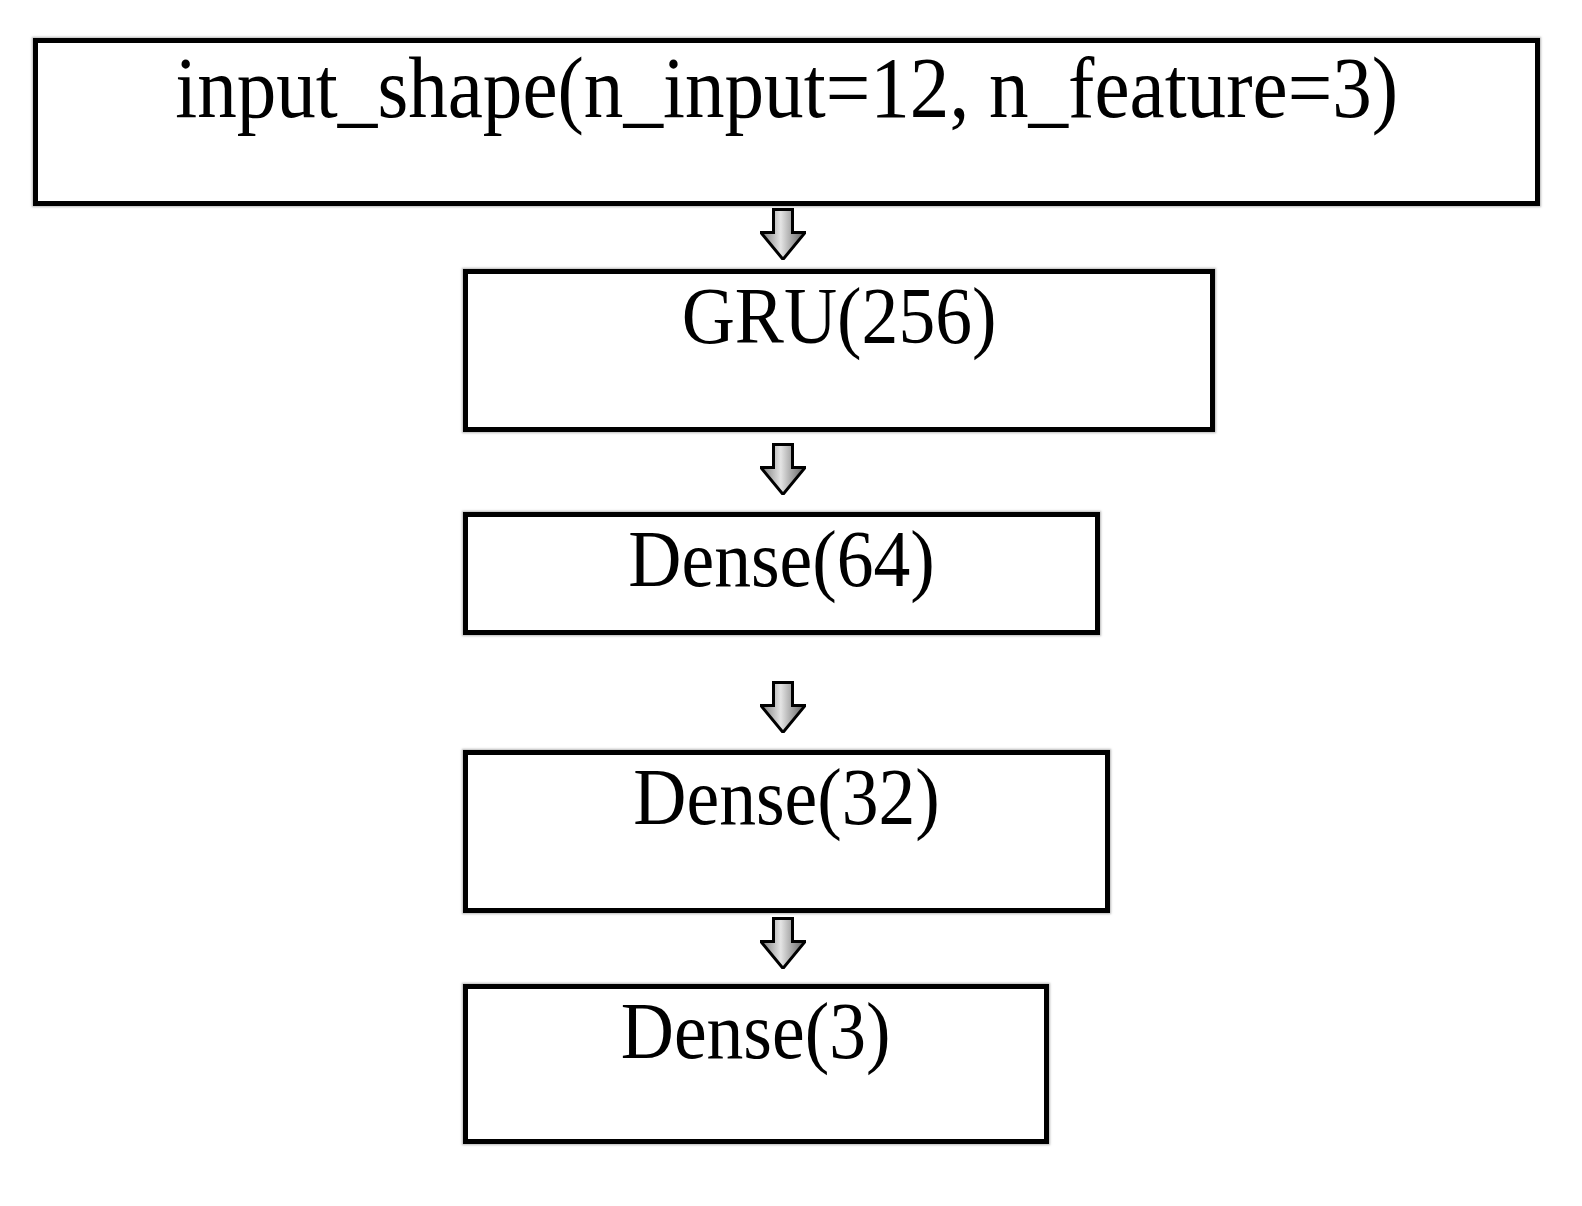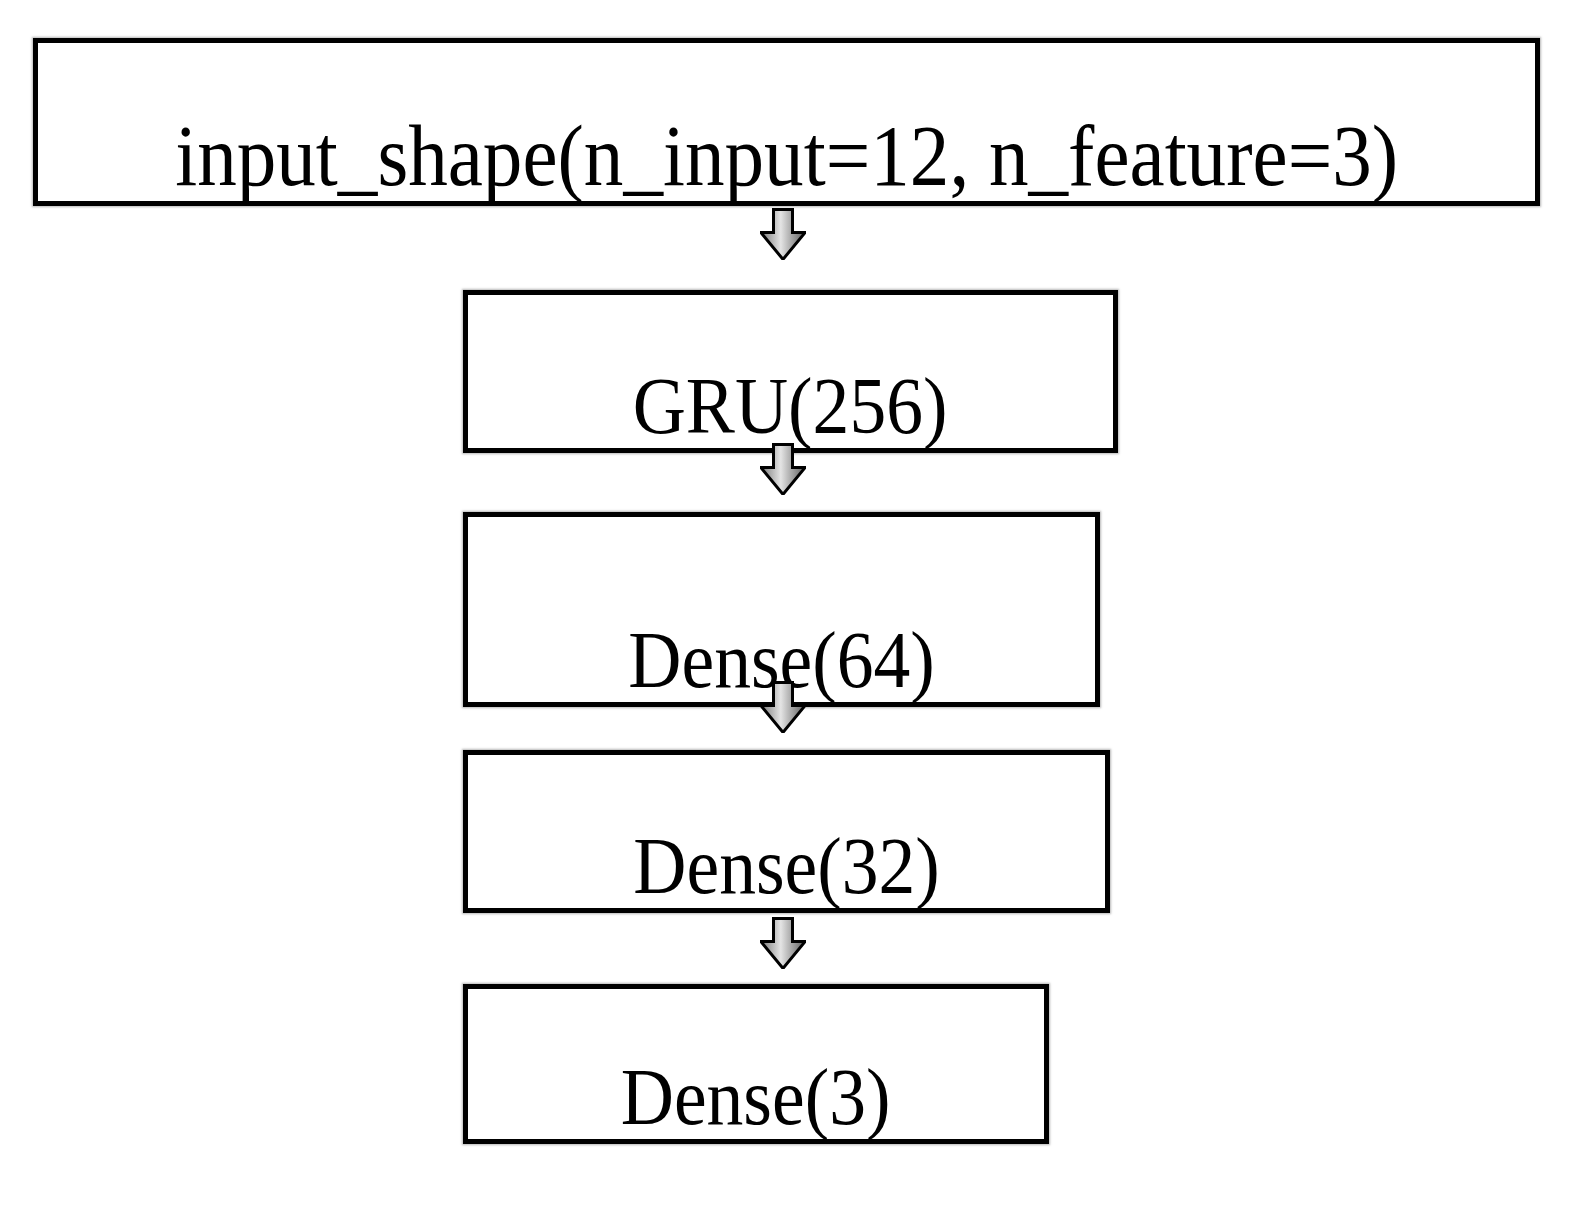--- a/index.html
+++ b/index.html
@@ -24,21 +24,21 @@
     background: #ffffff;
   }
 
   
   .node {
     position: absolute;
     box-sizing: border-box;
     background: #ffffff;
     border: 5px solid #000000;
     display: flex;
-    align-items: flex-end;
+    align-items: flex-start;
     justify-content: center;
     box-shadow: 0 0 2px 1px rgba(120,120,120,0.55);
   }
   .node-label {
     font-family: "Liberation Serif", "DejaVu Serif", serif;
     color: #000000;
     line-height: 1.05;
     white-space: nowrap;
     transform: scaleX(0.92);
     transform-origin: center center;
@@ -49,29 +49,29 @@
     top: 38px;
     width: 1507px;
     height: 168px;
   }
   #node-input .node-label {
     font-size: 86px;
   }
 
   #node-gru {
     left: 463px;
-    top: 290px;
-    width: 655px;
+    top: 269px;
+    width: 752px;
     height: 163px;
   }
   #node-dense64 {
     left: 463px;
     top: 512px;
     width: 637px;
-    height: 195px;
+    height: 123px;
   }
   #node-dense32 {
     left: 463px;
     top: 750px;
     width: 647px;
     height: 163px;
   }
   #node-dense3 {
     left: 463px;
     top: 984px;

